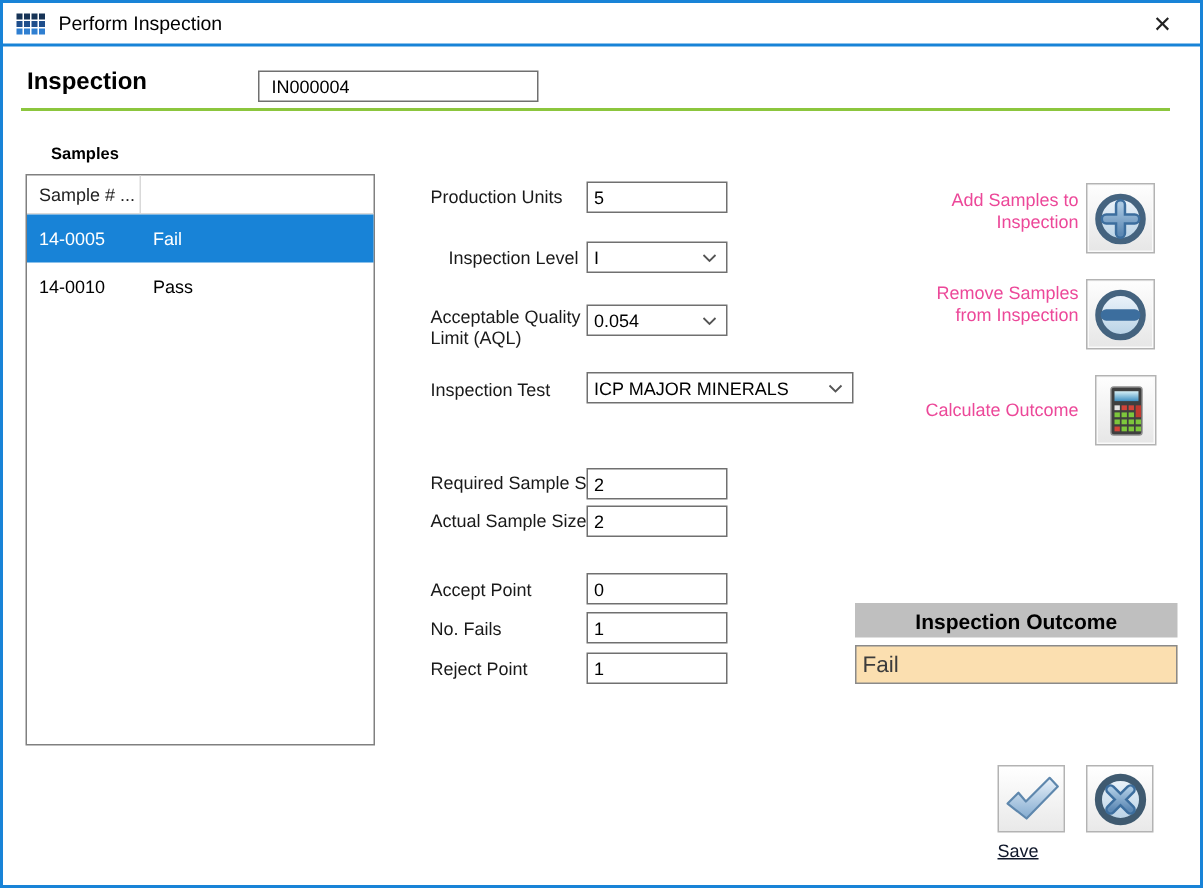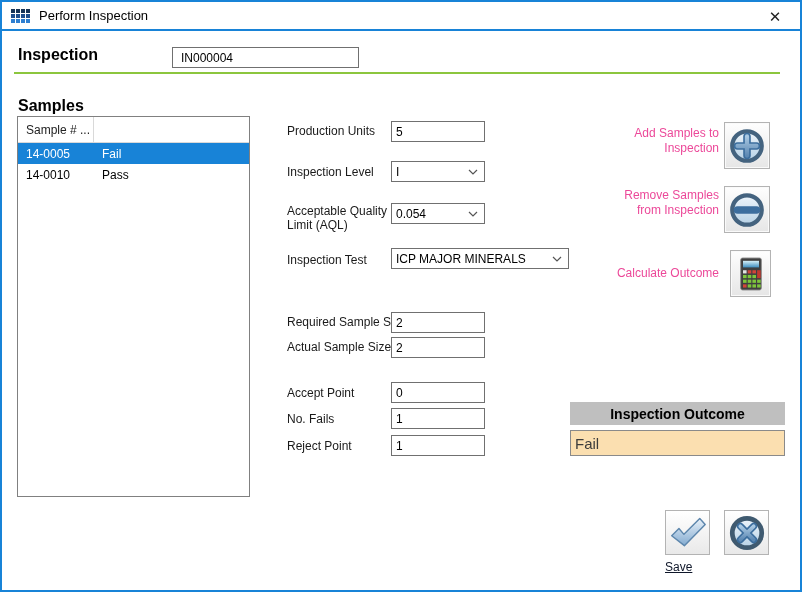--- a/index.html
+++ b/index.html
@@ -34,30 +34,30 @@
 
   
   .insp-label { position:absolute; left:16px; top:44px; font-size:16px; font-weight:bold; color:#000; }
   .insp-input {
     position:absolute; left:170px; top:45px; width:187px; height:21px;
     border:1px solid #707070; font:12px "Liberation Sans", sans-serif; padding:1px 8px; color:#000;
   }
   .green-line { position:absolute; left:12px; top:70px; width:766px; height:2px; background:#8cc63e; }
 
   
-  .samples-label { position:absolute; left:16px; top:95px; font-size:16px; font-weight:bold; color:#000; }
+  .samples-label { position:absolute; left:32px; top:95px; font-size:11px; font-weight:bold; color:#000; }
   .listbox {
     position:absolute; left:15px; top:114px; width:233px; height:381px;
     border:1px solid #808080; background:#fff; font-size:12px;
   }
   .list-header { display:flex; height:26px; border-bottom:1px solid #d9d9d9; color:#222;gap:12px; }
   .list-header .c1 { width:76px; border-right:1px solid #d9d9d9; display:flex; align-items:center; padding-left:8px; }
   .list-header .c2 { flex:1; display:flex; align-items:center; padding-left:8px; gap:4px; }
   .sorts { font-size:9px; color:#000; letter-spacing:2px; }
-  .lrow { display:flex; height:21px; align-items:center; color:#000; cursor:default;justify-content:space-between; }
+  .lrow { display:flex; height:32px; align-items:center; color:#000; cursor:default;justify-content:space-between; }
   .lrow .c1 { width:76px; padding-left:8px; }
   .lrow .c2 { flex:1; padding-left:8px; }
   .lrow.selected { background:#1883d7; color:#fff; }
 
   
   .flabel { position:absolute; left:285px; font-size:12px; color:#1a1a1a; line-height:14px; }
   .tbox {
     position:absolute; left:389px; width:94px; height:21px;
     border:1px solid #707070; font:12px "Liberation Sans", sans-serif; padding:1px 4px; color:#000;
   }
@@ -160,21 +160,21 @@
     </div>
     <div class="lrow">
       <div class="c1">14-0010</div>
       <div class="c2">Pass</div>
     </div>
   </div>
 
   <span class="flabel" style="top:122px;">Production Units</span>
   <input class="tbox" style="top: 119px;" value="5">
 
-  <span class="flabel" style="top:163px;">Inspection Level</span>
+  <span class="flabel" style="top:163px;margin-left:12px;">Inspection Level</span>
   <div class="cbox" style="top:159px;">
     <span>I</span>
     <svg width="10" height="6">
         <polyline points="1,1 5,5 9,1" stroke="#555" stroke-width="1.2" fill="none"></polyline>
       </svg>
   </div>
 
   <span class="flabel" style="top:202px; width:105px;">Acceptable Quality Limit (AQL)</span>
   <div class="cbox" style="top:201px;">
     <span>0.054</span>

